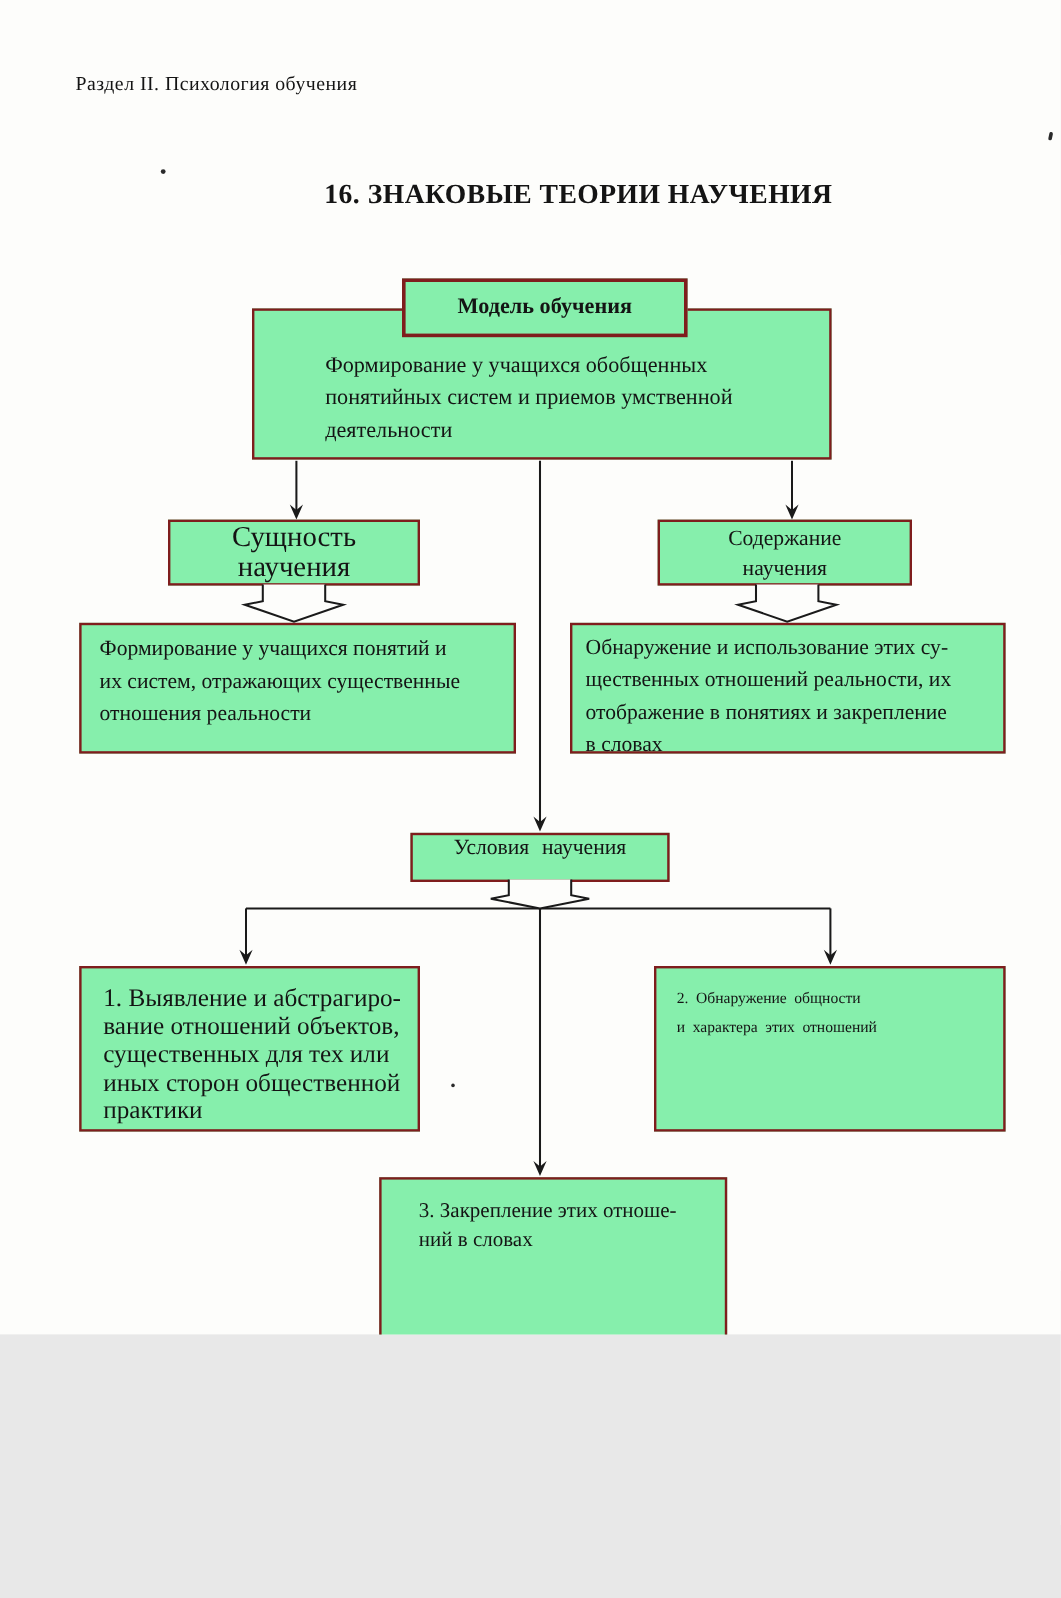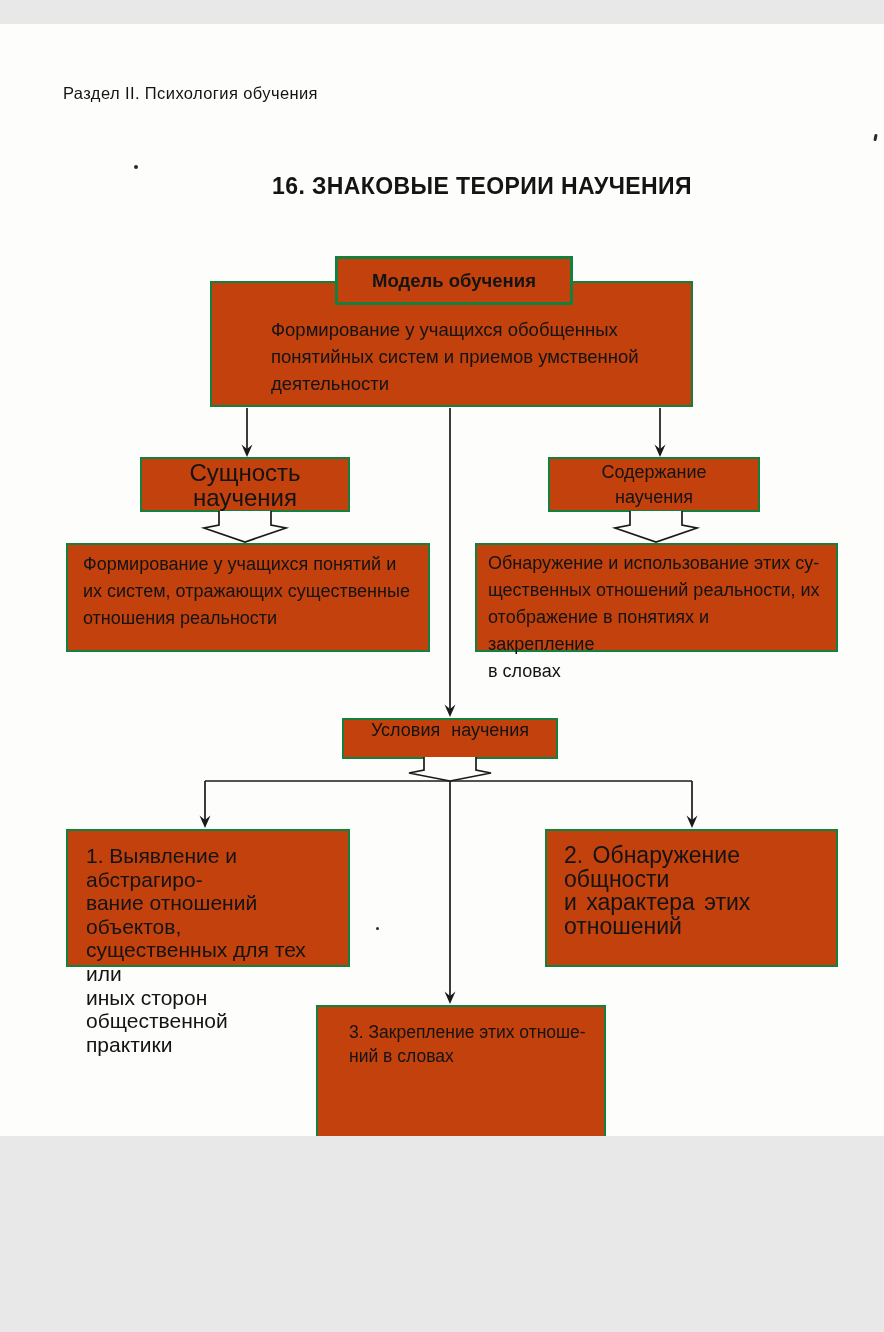--- a/index.html
+++ b/index.html
@@ -2,29 +2,28 @@
 <html><head>
 <meta charset="utf-8">
 <style>
   html,body{margin:0;padding:0;}
   body{background:#e8e8e8;}
   #page{
     position:relative;
     width:884px;height:1112px;
     background:#fdfdfb;
     overflow:hidden;
-    font-family:Liberation Sans, sans-serif;
+    font-family:Liberation Serif, serif;
     color:#141414;
-    margin-top:24px;
   }
   .abs{position:absolute;}
   .box{
     position:absolute;
-    border:2px solid #15803d;
-    background:#c2410c;
+    border:2px solid #7f1d1d;
+    background:#86efac;
     box-sizing:border-box;
   }
   .lines{white-space:pre-line;}
   #running-header{
     left:63px;top:60px;
     font-size:16.5px;letter-spacing:0.4px;
   }
   #section-title{
     left:482px;top:149px;
     transform:translateX(-50%);
@@ -57,21 +56,21 @@
     font-size:18px;line-height:27px;}
   #content-desc-box{left:475px;top:519px;width:363px;height:109px;padding:5px 16px 0 11px;
     font-size:18px;line-height:27px;}
   
   #conditions-box{left:342px;top:694px;width:216px;height:41px;
     display:flex;align-items:flex-start;justify-content:center;
     font-size:18px;word-spacing:6px;}
   #item1-box{left:66px;top:805px;width:284px;height:138px;padding:13px 6px 0 18px;
     font-size:21px;line-height:23.6px;}
   #item2-box{left:545px;top:805px;width:293px;height:138px;padding:13px 6px 16px 17px;
-    font-size:23px;line-height:23.6px;word-spacing:3px;}
+    font-size:13px;line-height:23.6px;word-spacing:3px;}
   #item3-box{left:316px;top:981px;width:290px;height:137px;padding:14px 6px 0 31px;
     font-size:17.5px;line-height:23.6px;}
   #page-number{left:63px;top:1227px;font-size:17px;}
   
   .speck{position:absolute;background:#2a2a2a;border-radius:50%;}
   #connectors{position:absolute;left:0;top:0;z-index:1;}
 </style>
 </head>
 <body>
 

